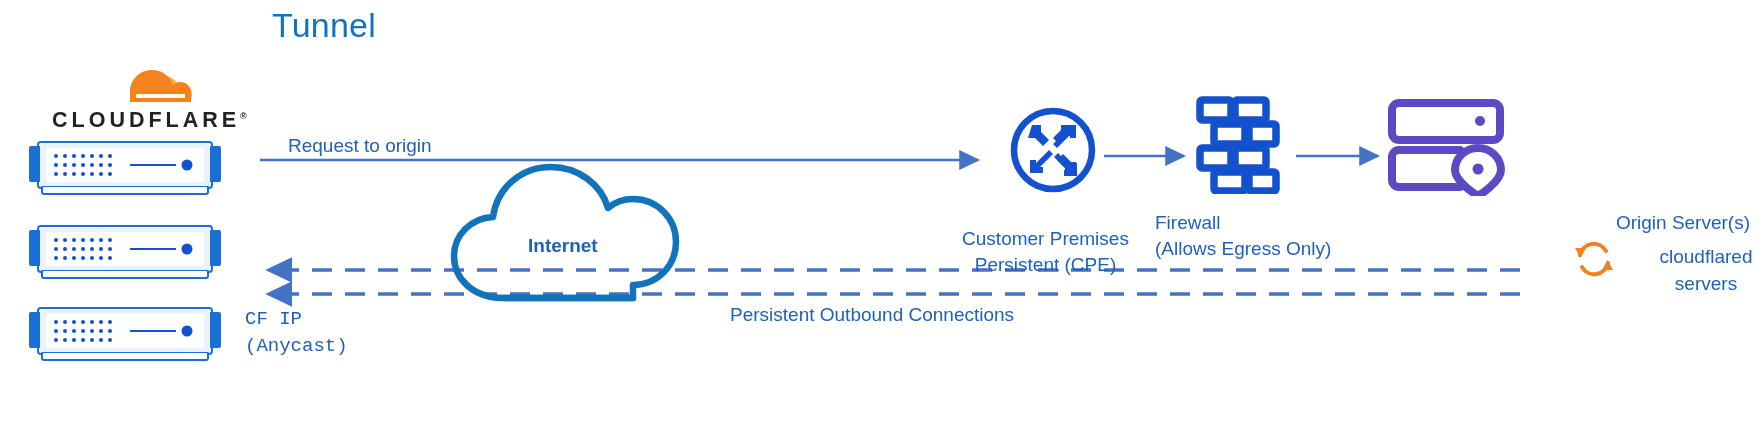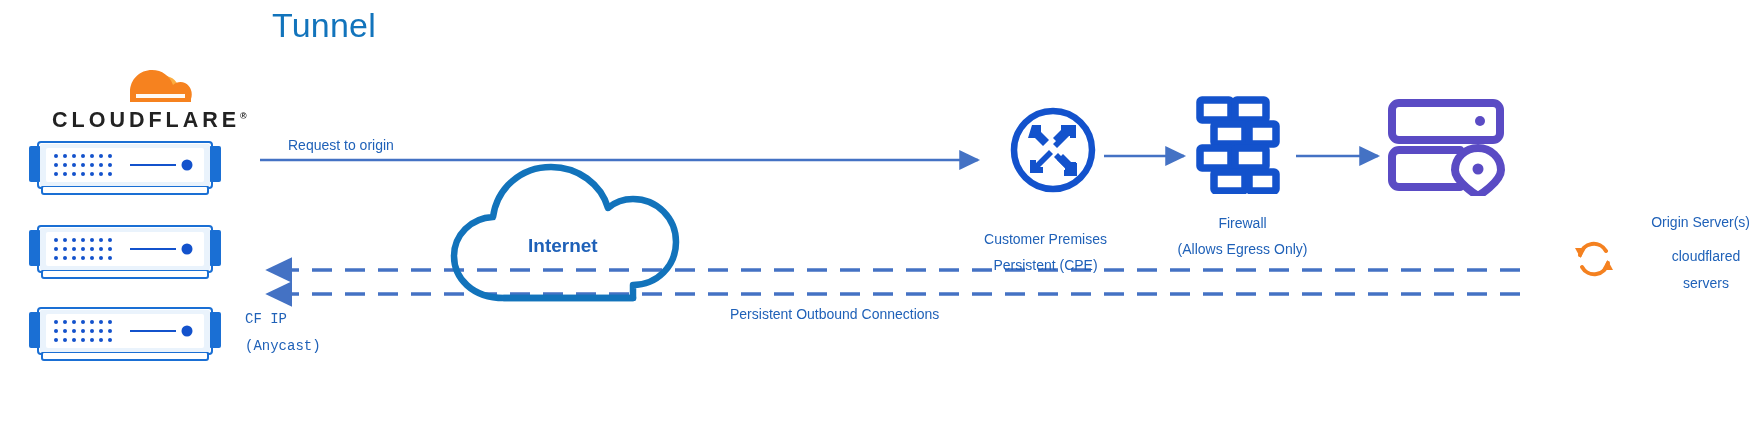--- a/index.html
+++ b/index.html
@@ -55,39 +55,39 @@
     letter-spacing: 0;
   }
 
   
   .server-unit { width: 202px; height: 64px; }
   .server-unit svg { display: block; }
 
   
   .lbl {
     color: #1F61B8;
-    font-size: 14px;
+    font-size: 19px;
     line-height: 25px;
     white-space: nowrap;
   }
   .lbl-l { text-align: left; }
 
   #label-request-to-origin { left: 288px; top: 133px; }
   #label-internet { left: 528px; top: 233px; font-size: 19px; font-weight: bold; }
   #label-cf-ip {
     left: 245px; top: 306px; line-height: 27px; font-family: Liberation Mono, monospace;
   }
   #label-persistent {
     left: 730px; top: 302px;
   }
   #label-cpe {
     left: 928px; top: 210px; width: 235px; text-align: center; line-height: 26px; margin-top: 16px;
   }
   #label-firewall {
-    left: 1155px; top: 210px; width: 175px; text-align: center; line-height: 26px;
+    left: 1155px; top: 210px; width: 175px; line-height: 26px;
   }
   #label-origin-server {
     left: 1560px; top: 210px; width: 190px; text-align: right;
   }
   #label-cloudflared {
     left: 1630px; top: 243px; width: 120px; text-align: center; line-height: 27px; margin-left: 16px;
   }
 
   
   #connectors {

